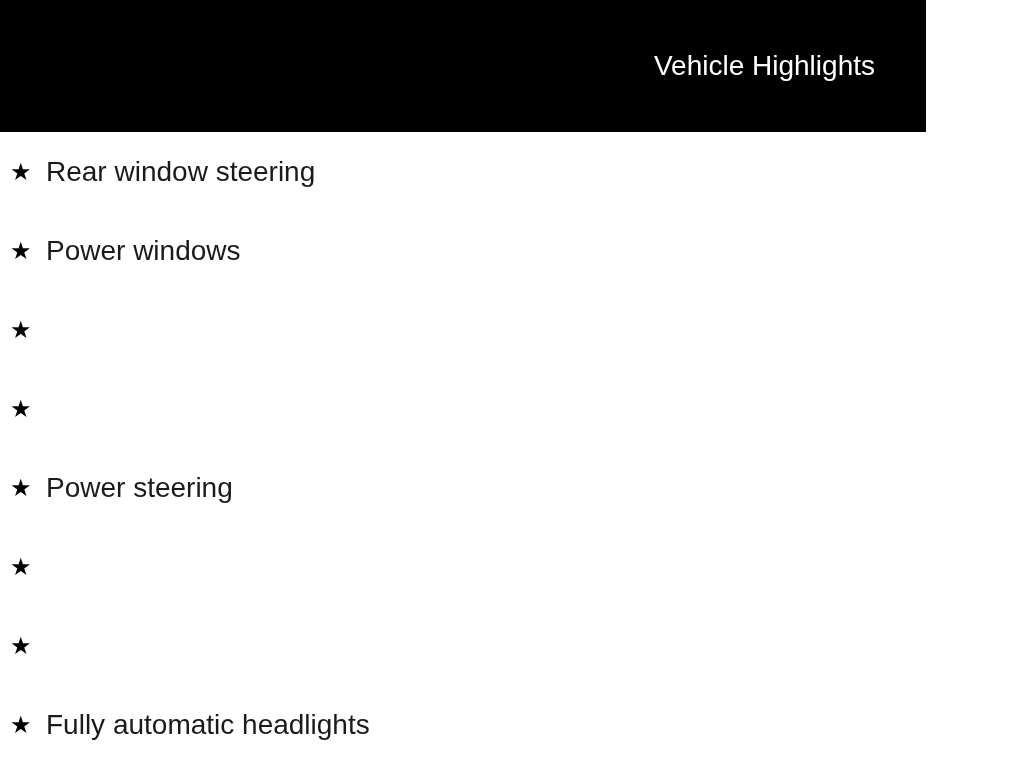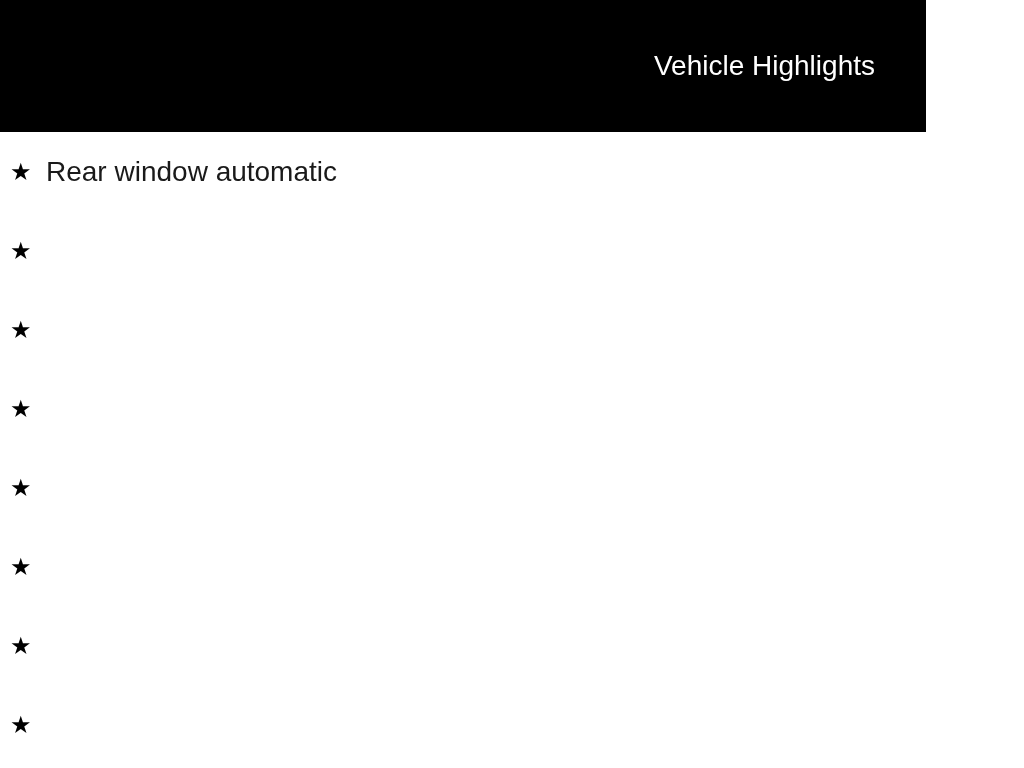--- a/index.html
+++ b/index.html
@@ -64,46 +64,49 @@
 <div class="page">
 
   <header class="topbar">
     <h1 class="title">Vehicle Highlights</h1>
   </header>
 
   <ul class="features">
 
     <li class="feature">
       <span class="star">★</span>
-      <span class="label">Rear window automatic</span>
+      <span class="label">Rear window steering</span>
+    </li>
+
+    <li class="feature">
+      <span class="star">★</span>
+      <span class="label">Power windows</span>
     </li>
 
     <li class="feature">
       <span class="star">★</span>
     </li>
 
     <li class="feature">
       <span class="star">★</span>
     </li>
 
     <li class="feature">
       <span class="star">★</span>
+      <span class="label">Power steering</span>
     </li>
 
     <li class="feature">
       <span class="star">★</span>
     </li>
 
     <li class="feature">
       <span class="star">★</span>
     </li>
 
     <li class="feature">
       <span class="star">★</span>
-    </li>
-
-    <li class="feature">
-      <span class="star">★</span>
+      <span class="label">Fully automatic headlights</span>
     </li>
 
   </ul>
 
 </div>
 
 </body></html>

